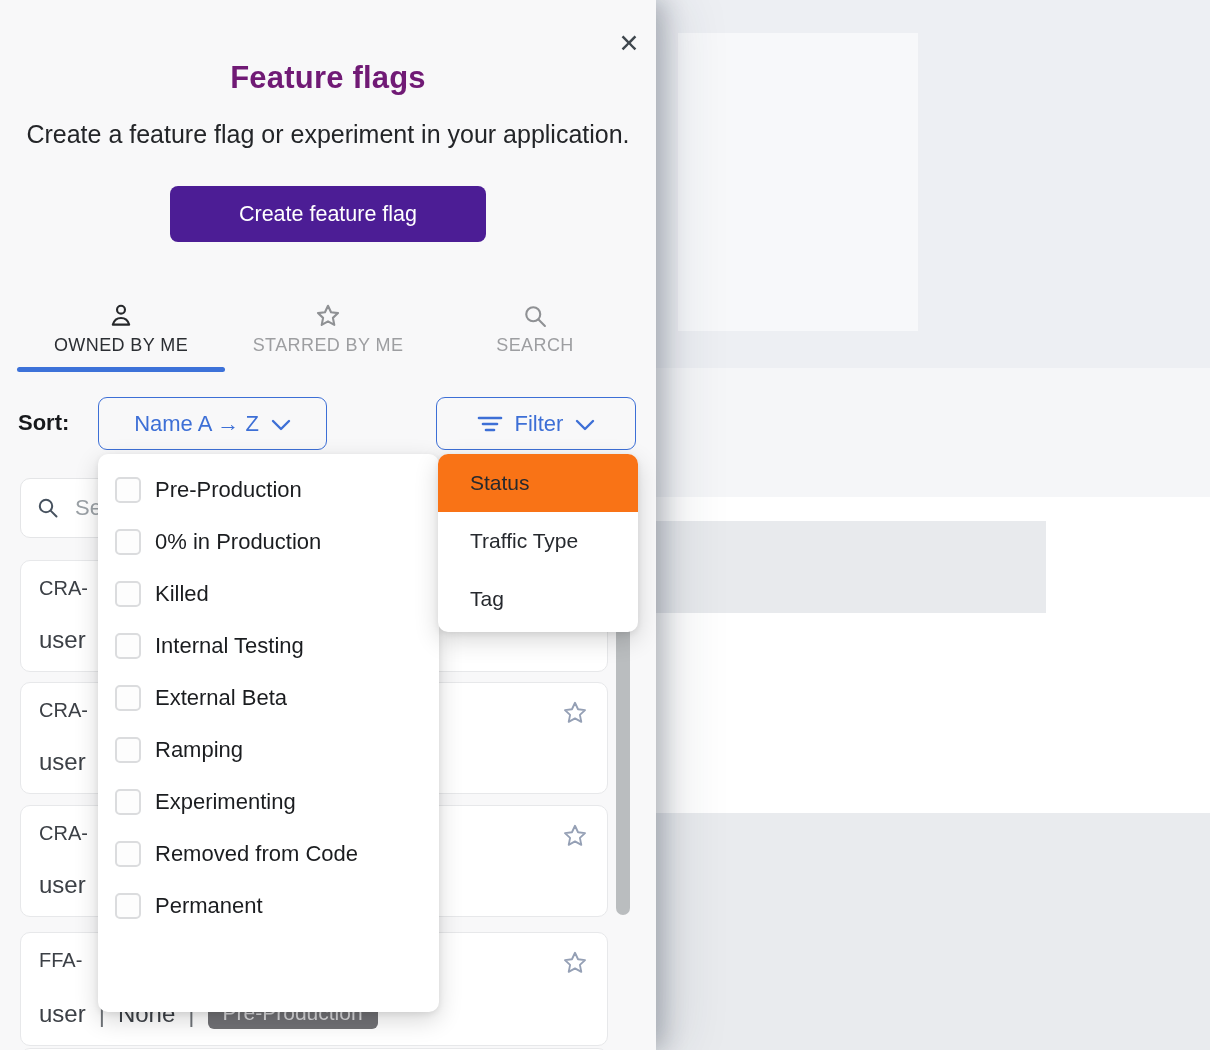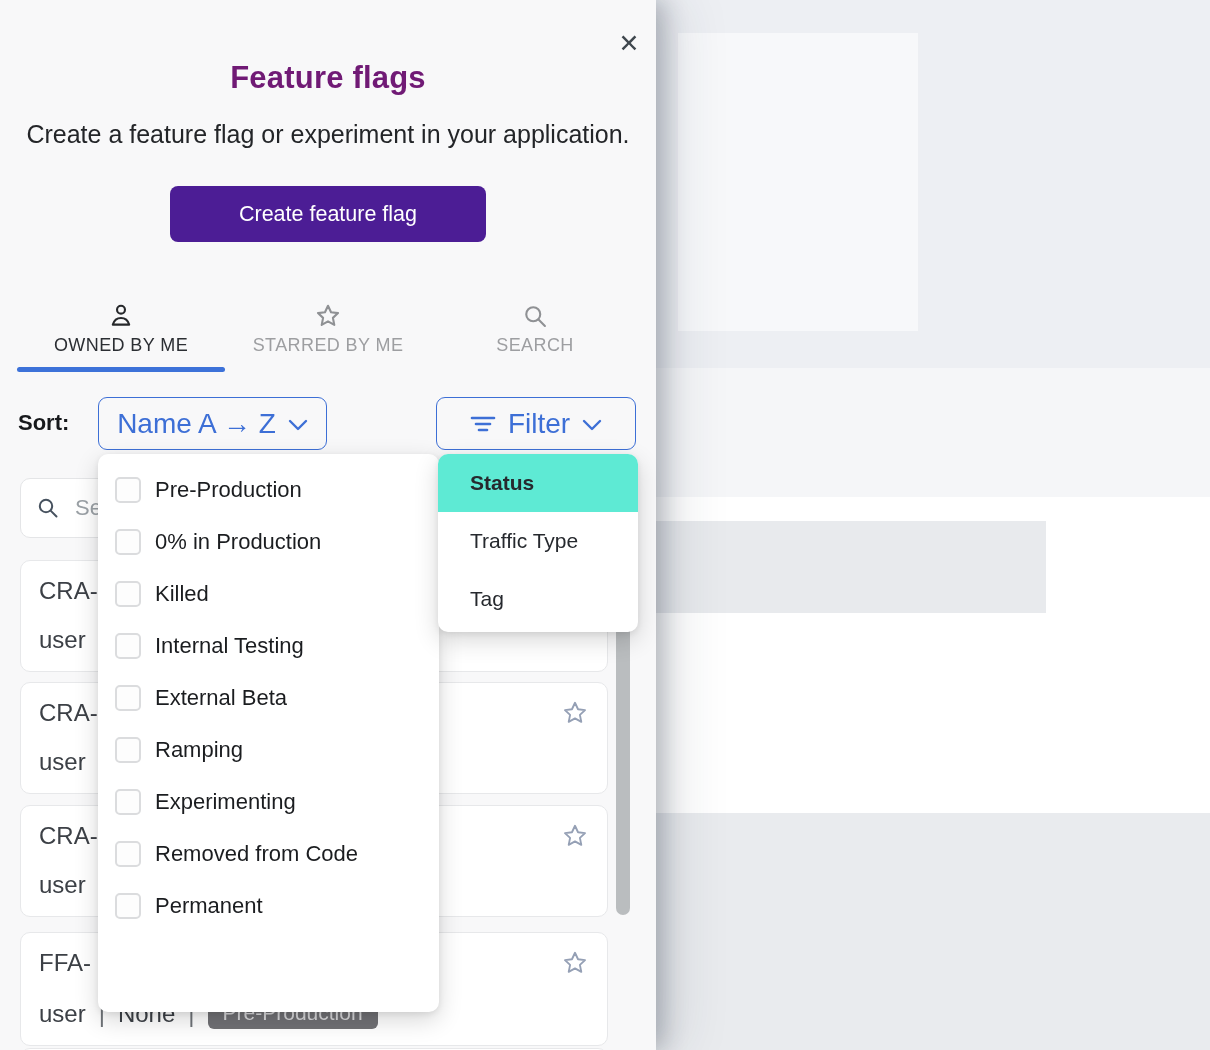--- a/index.html
+++ b/index.html
@@ -57,41 +57,41 @@
 
   
   .sort-label {
     position:absolute; left:18px; top:410px;
     font-size:22px; font-weight:700; color:#17191c;
   }
   .select-btn {
     position:absolute; top:397px; height:53px;
     display:flex; align-items:center; justify-content:center; gap:12px;
     border:1.5px solid #3d6fd6; border-radius:9px; background:transparent;
-    color:#3d6fd6; font-size:28px; font-family:inherit; cursor:pointer;
+    color:#3d6fd6; font-size:22px; font-family:inherit; cursor:pointer;
   }
   .sort-btn   { left:98px;  width:229px; }
   .filter-btn { left:436px; width:200px;text-align:right; }
   .chev { margin-top:2px; }
 
   
   .search-wrap { position:absolute; left:20px; top:478px; width:588px; height:60px; }
   .search-wrap input {
     width:100%; height:100%; background:#fff; border:1px solid #e4e5e7; border-radius:10px;
     padding-left:54px; font-size:22px; color:#33373c; font-family:inherit;
   }
   .search-wrap input::placeholder { color:#9ba1a6; }
   .search-wrap .mag { position:absolute; left:16px; top:18px; }
 
   
   .card {
     position:absolute; left:20px; width:588px; height:112px;
     background:#fff; border:1px solid #e7e8ea; border-radius:10px; cursor:pointer;
   }
-  .card .line1 { position:absolute; left:18px; top:16px; font-size:24px; color:#3c4046; }
+  .card .line1 { position:absolute; left:18px; top:16px; font-size:20px; color:#3c4046; }
   .card .line2 { position:absolute; left:18px; top:65px; font-size:24px; color:#3c4046;
                  display:flex; align-items:center; gap:13px; }
   .card .star  { position:absolute; right:18px; top:16px; cursor:pointer; }
   .card-1 { top:560px; } .card-2 { top:682px; } .card-3 { top:805px; }
   .card-4 { top:932px; height:114px; }
   .card-5 { top:1048px; height:40px; }
   .sep { color:#6f7378; }
   .badge {
     display:inline-block; background:#717175; color:#d9d9db; font-size:21px;
     padding:3px 15px 5px; border-radius:6px; line-height:1.1;
@@ -116,21 +116,21 @@
     width:26px; height:26px; border:2px solid #dbdcde; border-radius:5px; background:#fdfdfd;
     flex:0 0 auto; cursor:pointer;
   }
   .status-row .opt-label { font-size:22px; color:#1b1d20; }
 
   .field-menu { left:438px; top:454px; width:200px; height:178px; }
   .field-row {
     height:58px; display:flex; align-items:center; padding-left:32px;
     font-size:21px; color:#26292e; cursor:pointer;
   }
-  .field-row.highlight { background:#5eead4; border-radius:10px 10px 0 0;font-weight:bold; }
+  .field-row.highlight { background:#f97316; border-radius:10px 10px 0 0; }
 
   svg { display:block; }
 </style>
 </head>
 <body>
 
 <div class="stage">
 
   <div class="bg-region bg-top"></div>
   <div class="bg-region bg-inset"></div>

